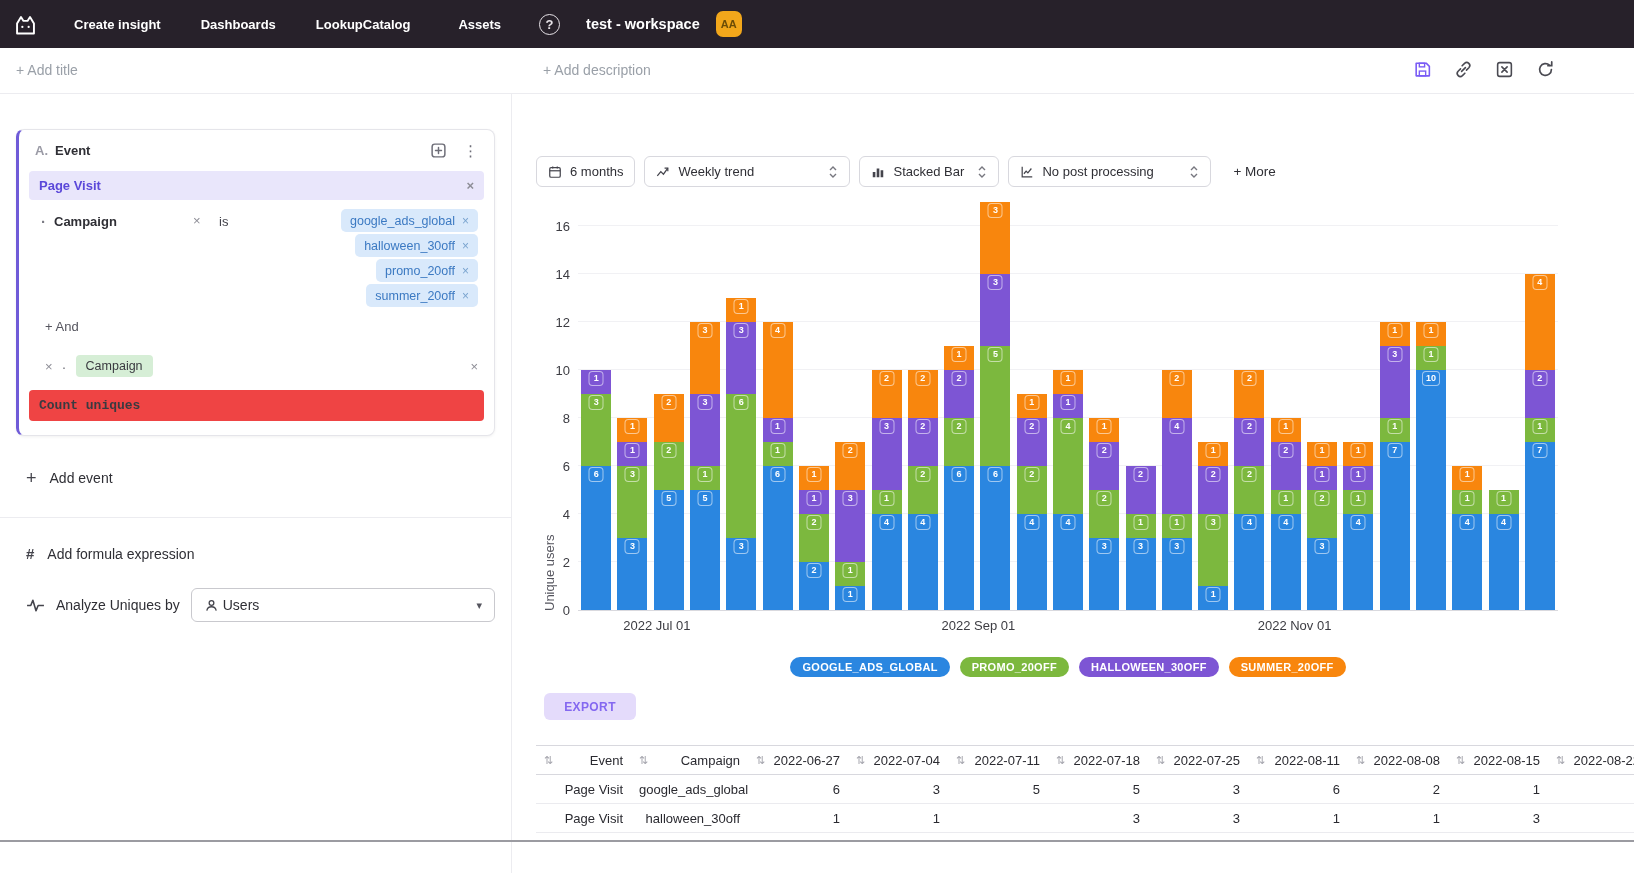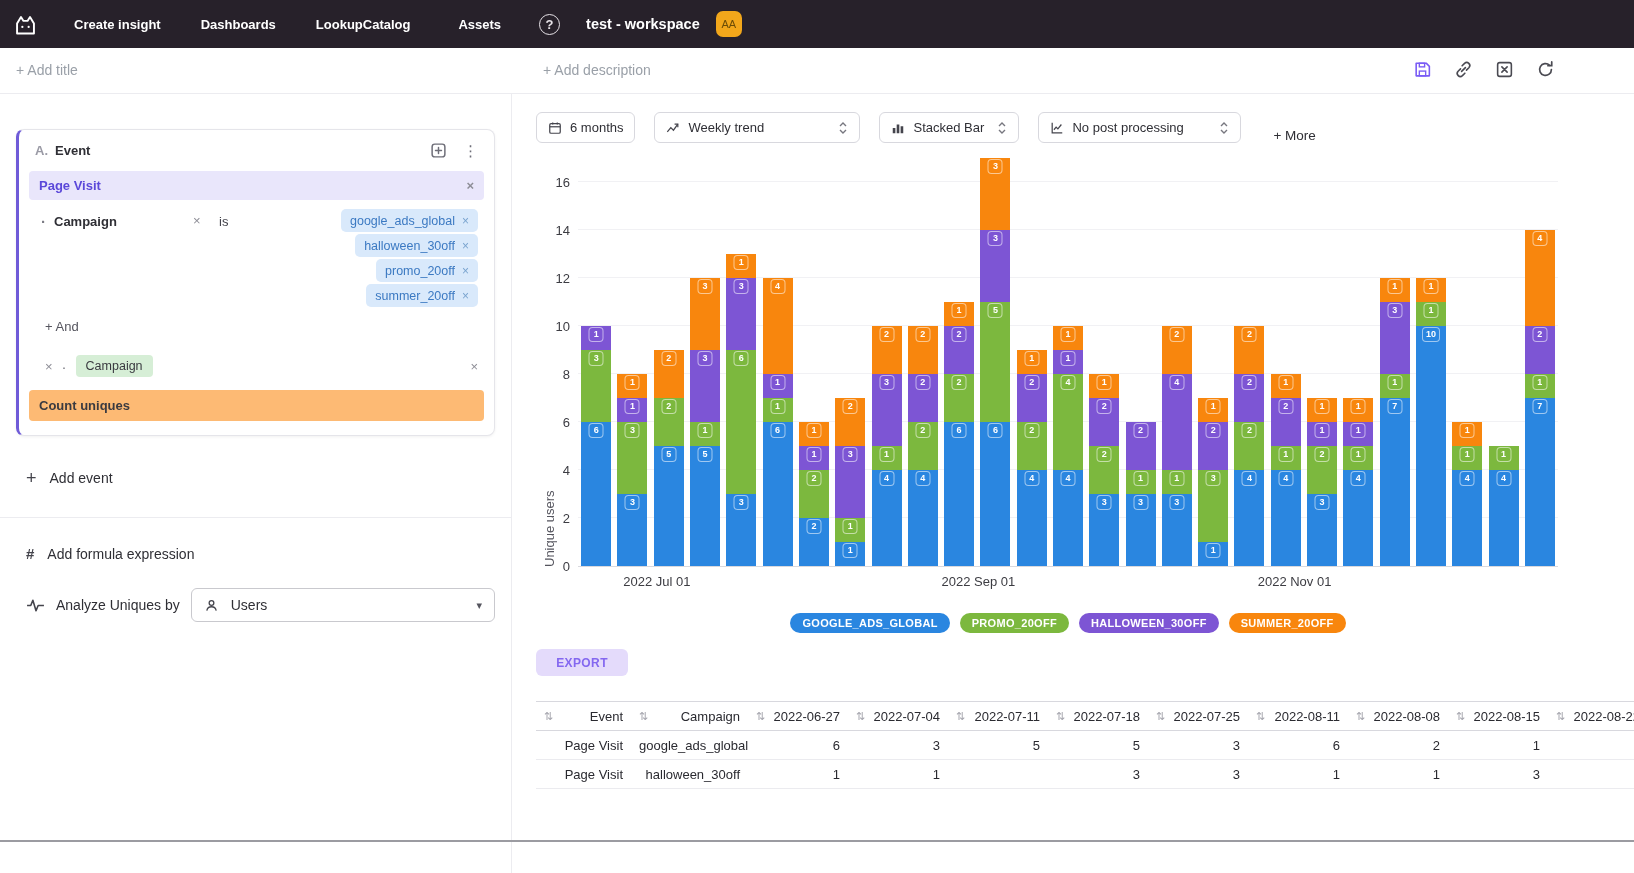--- a/index.html
+++ b/index.html
@@ -20,21 +20,21 @@
   .search {
     width:384px; height:33px; background:#191419; border:1px solid #120f13; border-radius:17px;
     color:#cfc9ce; font-size:13px; padding:0 16px; outline:none; font-family:"Liberation Sans",sans-serif;
   }
   .search::placeholder { color:#8d878b; }
   .nav-right { display:flex; gap:48px; margin-right:38px; }
   .help { width:21px; height:21px; border:1.6px solid #e7e3e8; border-radius:50%; color:#e7e3e8;
           font-size:13px; font-weight:700; display:flex; align-items:center; justify-content:center; margin-right:26px; cursor:pointer;}
   .workspace { color:#fff; font-size:14.5px; font-weight:700; margin-right:16px; cursor:pointer; white-space:nowrap;}
   .avatar { width:26px; height:26px; border-radius:7px; background:#f2a71b; color:#6b4c06; font-size:11px;
-            font-weight:400; display:flex; align-items:center; justify-content:center; cursor:pointer;}
+            font-weight:700; display:flex; align-items:center; justify-content:center; cursor:pointer;}
 
   
   .titlebar { height:46px; position:relative; border-bottom:1px solid #ececf0; }
   .ghost { position:absolute; top:14px; color:#9aa0a8; font-size:14px; cursor:text; }
   .add-title { left:16px; }
   .add-desc { left:543px; }
   .tb-icons { position:absolute; right:78px; top:12px; display:flex; gap:21px; }
   .tb-icon { width:20px; height:20px; color:#4a4a52; cursor:pointer; }
   .tb-icon.save { color:#7a5cf5; }
 
@@ -69,41 +69,41 @@
   .f-op { font-size:13px; color:#44444c; width:30px; padding-top:5px; }
   .f-chips { flex:1; display:flex; flex-direction:column; align-items:flex-end; gap:2px; }
   .chip { display:inline-flex; align-items:center; gap:7px; background:#d9e9fb; color:#3b79c2;
           font-size:12.5px; padding:4.5px 9px; border-radius:5px; cursor:pointer; }
   .chip-x { color:#7aa4cf; font-size:12px; cursor:pointer; }
   .and-link { margin:12px 0 0 16px; font-size:13px; color:#55555e; cursor:pointer; }
   .breakdown-row { display:flex; align-items:center; gap:9px; padding:0 6px 0 16px; margin-top:21px; }
   .chip-green { background:#d6eed6; color:#3a3a40; font-size:12.5px; padding:4px 10px; border-radius:4px;
                 display:inline-flex; gap:6px; align-items:center; cursor:pointer; }
   .bd-spacer { flex:1; }
-  .count-row { margin-top:13px; background:#fdba74; border-radius:4px; font-size:13px; font-weight:600;
-               color:#3a3a40; padding:8px 10px; cursor:pointer; }
+  .count-row { margin-top:13px; background:#ef4444; border-radius:4px; font-size:13px; font-weight:600;
+               color:#3a3a40; padding:8px 10px; cursor:pointer;font-family:Liberation Mono, monospace; }
 
   .add-event { display:flex; align-items:center; gap:13px; margin:33px 0 0 10px; cursor:pointer; }
   .plus-glyph { font-size:18px; color:#44444c; line-height:1; }
   .add-event-label { font-size:14px; color:#2f2f35; }
   .lp-divider { height:1px; background:#ececf0; margin:30px -16px 0 -16px; }
   .formula-row { display:flex; align-items:center; gap:13px; margin:27px 0 0 10px; cursor:pointer; }
   .hash-glyph { font-size:15px; font-weight:700; color:#44444c; }
   .formula-label { font-size:14px; color:#2f2f35; }
   .analyze-row { display:flex; align-items:center; gap:11px; margin:26px 0 0 10px; }
   .pulse-ic { color:#44444c; }
   .analyze-label { font-size:14px; color:#2f2f35; white-space:nowrap; }
   .users-select { margin-left:auto; width:308px; height:34px; border:1px solid #c9c9ce; border-radius:6px;
-                  display:flex; align-items:center; gap:12px; padding:0 12px; cursor:pointer; background:#fff;}
+                  display:flex; align-items:center; gap:4px; padding:0 12px; cursor:pointer; background:#fff;}
   .users-select .val { font-size:14px; color:#2f2f35; }
   .caret { margin-left:auto; color:#55555e; font-size:11px; }
   .person-ic { color:#44444c; }
 
   
-  .controls { display:flex; align-items:flex-end; gap:19px; }
+  .controls { display:flex; align-items:center; gap:9px;margin-top:44px; }
   .ctrl { height:31px; border:1px solid #d8d8de; border-radius:6px; background:#fff; display:flex; align-items:center;
           gap:8px; padding:0 11px; font-size:13px; color:#2f2f35; cursor:pointer; white-space:nowrap; }
   .ctrl .updn { margin-left:auto; color:#77777f; }
   .w-trend { width:206px; } .w-type { width:140px; } .w-post { width:203px; }
   .more-btn { font-size:13.5px; color:#2f2f35; cursor:pointer; margin-left:13px; white-space:nowrap; }
   .ctrl-ic { color:#44444c; }
   .daterange { margin-top:12px; width:1022px; display:flex; justify-content:flex-end; align-items:center; gap:8px;
                color:#8b8b92; font-size:13px; }
 
   
@@ -116,21 +116,21 @@
   .bar { position:absolute; bottom:0; width:30px; height:100%; }
   .seg { position:absolute; left:0; width:100%; }
   .seglab { position:absolute; top:2px; left:50%; transform:translateX(-50%); min-width:13px; padding:2px 3px;
             border-radius:3px; box-shadow:0 0 0 1px rgba(255,255,255,.55); color:#fff; font-size:9px; font-weight:700;
             line-height:1; text-align:center; }
   .xticks { position:relative; margin-left:42px; width:980px; height:24px; }
   .xtick { position:absolute; top:7px; transform:translateX(-50%); font-size:13px; color:#3c3c42; white-space:nowrap;margin-left:40px; }
   .legend { margin-left:42px; width:980px; display:flex; justify-content:center; gap:10px; margin-top:22px; }
   .pill { color:#fff; font-size:11px; font-weight:700; letter-spacing:.3px; padding:4px 12px; border-radius:11px; cursor:pointer; }
   .export-btn { margin-top:16px; width:92px; height:27px; background:#e4dbfb; color:#8468f0; border:none; border-radius:6px;
-                font-size:12px; font-weight:600; letter-spacing:.4px; cursor:pointer; font-family:"Liberation Sans",sans-serif; }
+                font-size:12px; font-weight:600; letter-spacing:.4px; cursor:pointer; font-family:"Liberation Sans",sans-serif;margin-left:8px; }
 
   
   .table-wrap { margin-top:25px; margin-right:-24px; overflow:hidden; }
   table { border-collapse:collapse; table-layout:fixed; width:1112px; font-size:13px; }
   thead tr { border-top:1px solid #d8d8de; border-bottom:1px solid #d8d8de; }
   tbody tr { border-bottom:1px solid #ebebef; }
   th, td { height:29px; padding:0 8px; white-space:nowrap; overflow:hidden; }
   th { font-weight:400; color:#2a2a30; cursor:pointer; }
   .th-inner { display:flex; align-items:center; }
   .sort-ic { color:#a5a5ad; font-size:11px; margin-right:4px; }

